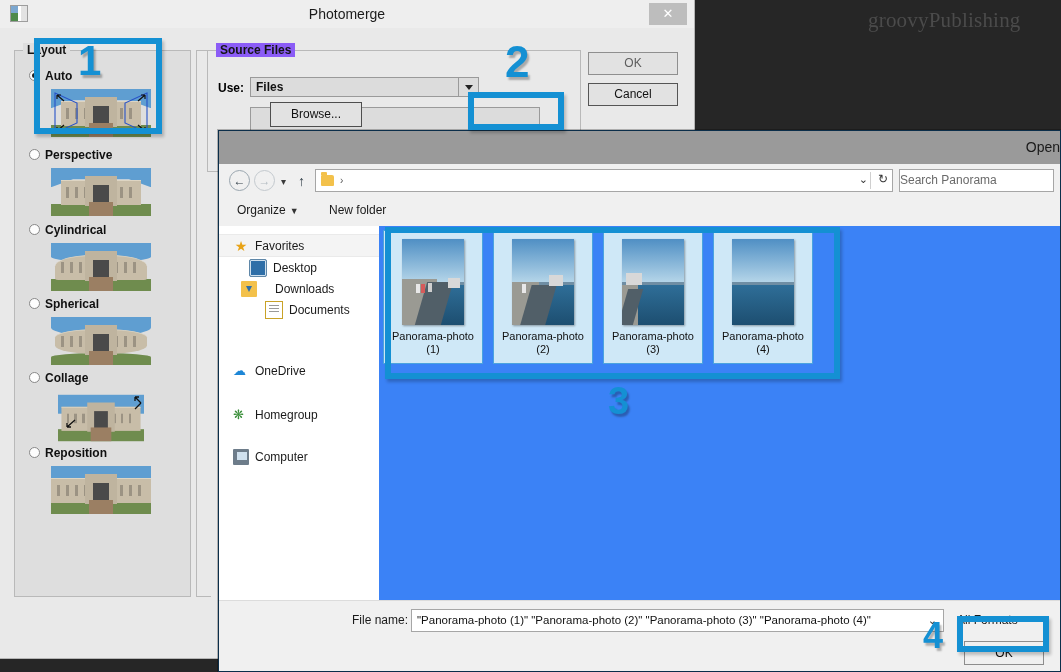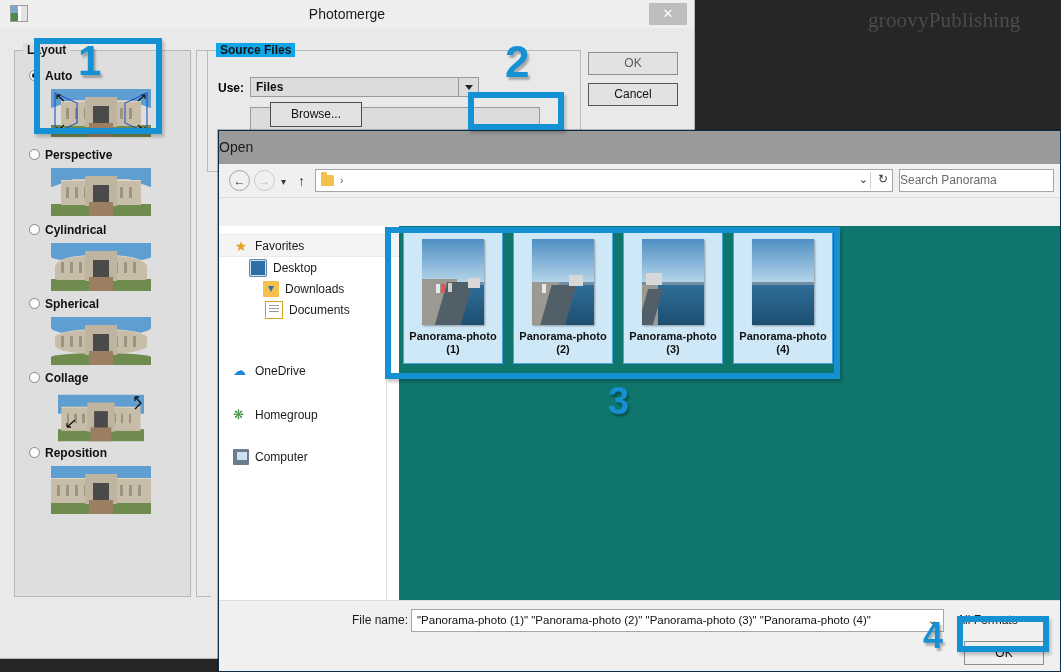--- a/index.html
+++ b/index.html
@@ -48,21 +48,21 @@
     text-align:center;cursor:default;
   }
   #pm-body{
     position:absolute;left:0;top:28px;width:694px;height:630px;
     background:#e9e9e9;
   }
 
   
   .grp{position:absolute;border:1px solid #b9b9b9;border-radius:0;font-weight:bold;}
   .grp > .legend{
-    position:absolute;top:-8px;left:8px;background:#0ea5e9;
+    position:absolute;top:-8px;left:8px;background:#8b5cf6;
     padding:0 4px;font-size:12px;color:#141414;
   }
   #layout-grp{left:14px;top:22px;width:175px;height:545px;background:#dedede;}
   #layout-inner{position:absolute;left:0;top:0;width:100%;height:100%;}
   .lay-opt{position:absolute;left:14px;}
   .radio{
     display:inline-block;width:11px;height:11px;border-radius:50%;
     border:1px solid #888;background:#fdfdfd;vertical-align:-1px;
     box-sizing:border-box;position:relative;margin-right:5px;
   }
@@ -156,21 +156,21 @@
   
   #open{
     position:absolute;left:218px;top:130px;width:843px;height:542px;
     background:#f0f0f0;border:1px solid #0b2e4a;box-sizing:border-box;
     box-shadow:0 0 0 1px rgba(0,0,0,.25);
   }
   #open-title{
     position:absolute;left:0;top:0;width:100%;height:33px;background:#9a9a9a;
   }
   #open-title .t{
-    width:100%;height:33px;line-height:33px;text-align:left;
+    width:100%;height:33px;line-height:33px;text-align:right;
     font-size:14px;color:#1a1a1a;
   }
   #open-nav{
     position:absolute;left:0;top:33px;width:100%;height:33px;
     background:#f0f0f0;border-bottom:1px solid #dcdcdc;
   }
   .navbtn{
     position:absolute;top:6px;width:21px;height:21px;border-radius:50%;
     border:1px solid #9aa6af;box-sizing:border-box;
     display:flex;align-items:center;justify-content:center;
@@ -232,21 +232,21 @@
      border-left:3px solid transparent;border-right:3px solid transparent;border-top:6px solid #2f6fa8;}
   .ic-doc{background:#fff;border:1px solid #c9a227;position:relative;}
   .ic-doc::after{content:"";position:absolute;left:3px;top:3px;right:3px;height:1px;
      background:#9a9a9a;box-shadow:0 3px 0 #9a9a9a,0 6px 0 #9a9a9a;}
   .ic-cloud{color:#1d86d6;font-size:13px;line-height:16px;}
   .ic-home{color:#3a8f3a;font-size:13px;line-height:16px;}
   .ic-comp{background:#6d7c8a;border-radius:1px;position:relative;}
   .ic-comp::after{content:"";position:absolute;left:4px;top:3px;right:2px;bottom:5px;background:#cfe0ee;}
 
   #filearea{
-    position:absolute;left:180px;top:0;right:0;height:100%;background:#0f766e;font-weight:bold;
+    position:absolute;left:160px;top:0;right:0;height:100%;background:#3b82f6;
   }
   #tiles{position:absolute;left:219px;top:132px;}
   .tile{
     position:absolute;top:0;width:100px;height:134px;
     background:#cfe8f7;border:1px solid #4aa3df;box-sizing:border-box;
     display:flex;flex-direction:column;align-items:center;
   }
   .tile .ph{
     width:62px;height:86px;margin-top:8px;position:relative;overflow:hidden;
     box-shadow:1px 1px 2px rgba(0,0,0,.35);
@@ -457,33 +457,39 @@
     <div id="crumb">
       <span class="folder"></span>
       <span class="sep">›</span>
       <span class="divline"></span>
       <span class="dd">⌄</span>
       <span class="refresh">↻</span>
     </div>
     <div id="search">Search Panorama</div>
   </div>
 
+  <div id="open-toolbar">
+    <div id="organize">
+      <span>Organize</span><span class="cv">▼</span>
+    </div>
+    <div id="newfolder">New folder</div>
+  </div>
 
   <div id="open-main">
 
     <div id="places">
       <div class="place fav" style="top:8px;padding-left:14px;">
         <span class="ic ic-star">★</span>
         <span class="lbl">Favorites</span>
       </div>
       <div class="place" style="top:31px;padding-left:30px;">
         <span class="ic ic-desk"></span>
         <span class="lbl">Desktop</span>
       </div>
-      <div class="place" style="top:52px;padding-left:44px;">
+      <div class="place" style="top:52px;padding-left:22px;gap:12px;">
         <span class="ic ic-dl"></span>
         <span class="lbl">Downloads</span>
       </div>
       <div class="place" style="top:73px;padding-left:46px;">
         <span class="ic ic-doc"></span>
         <span class="lbl">Documents</span>
       </div>
       <div class="place" style="top:134px;padding-left:14px;">
         <span class="ic ic-cloud">☁</span>
         <span class="lbl">OneDrive</span>

